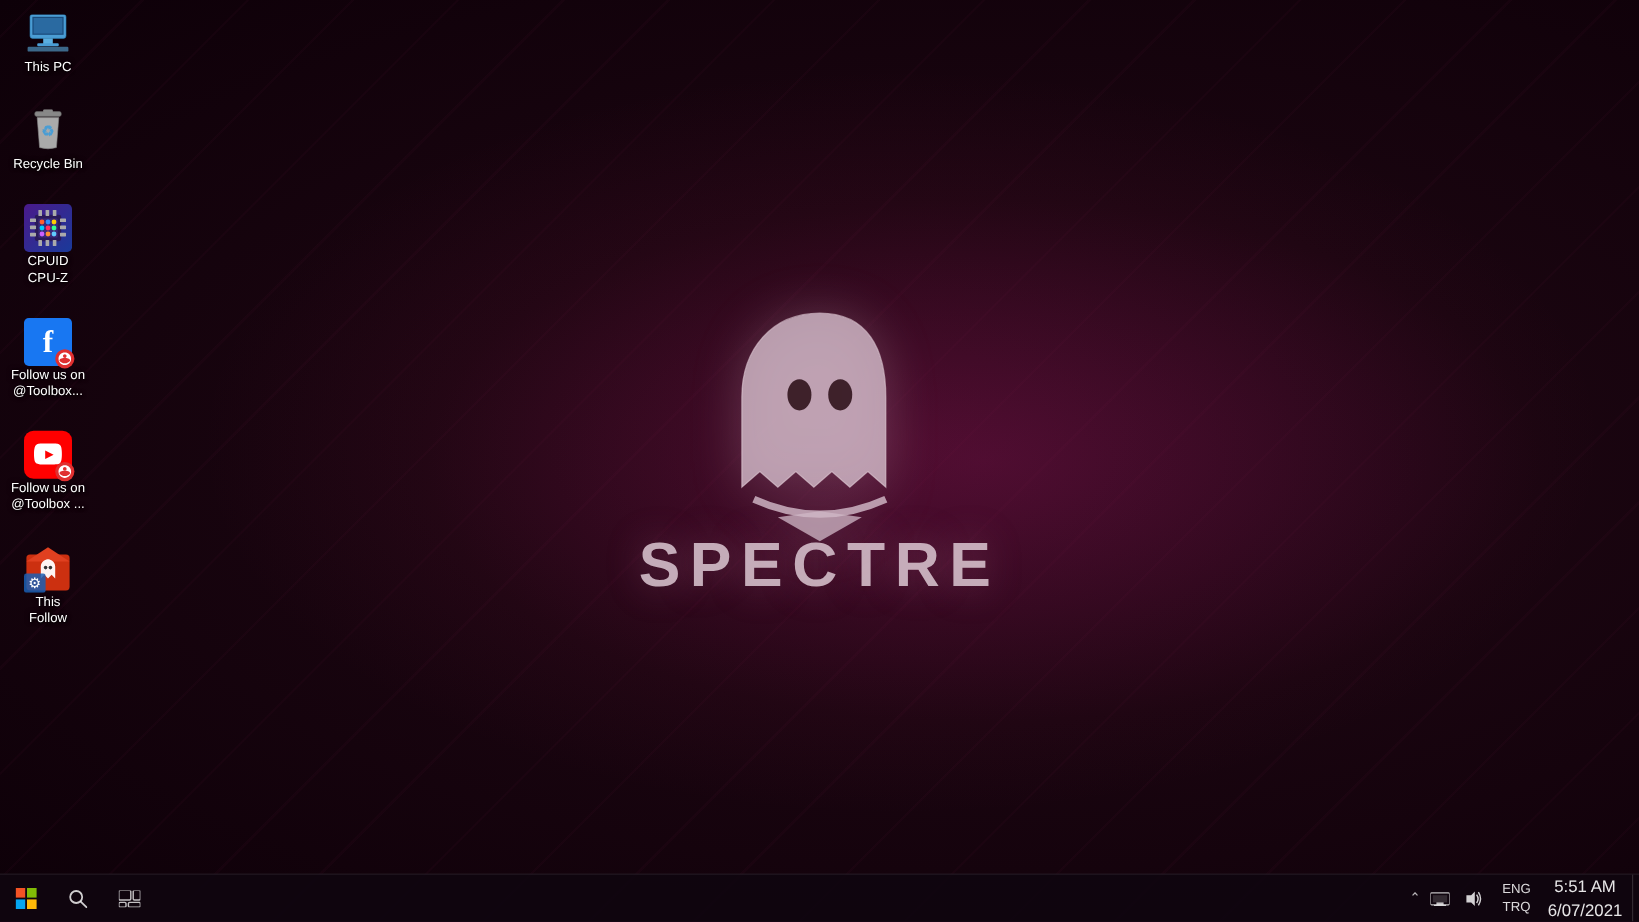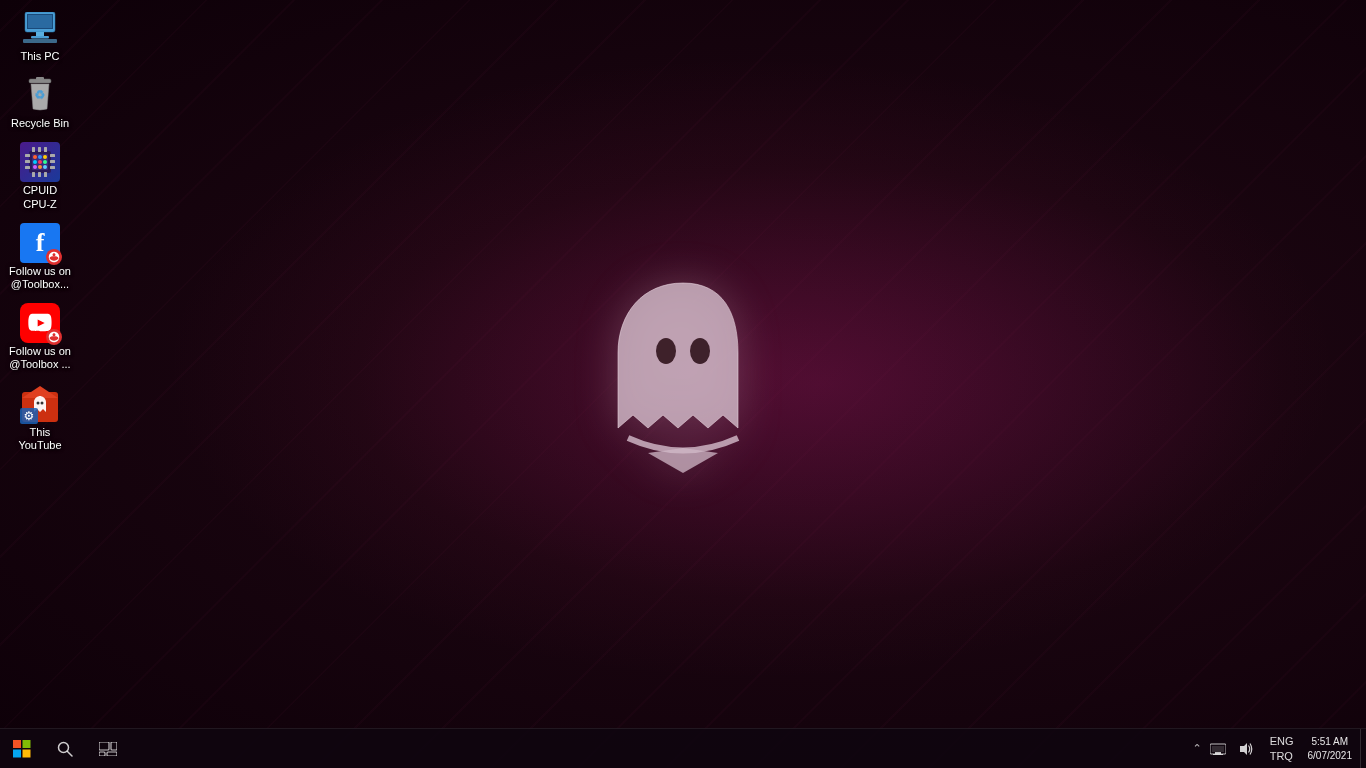--- a/index.html
+++ b/index.html
@@ -49,21 +49,21 @@
     
     .desktop-icons {
       position: absolute;
       top: 0;
       left: 0;
       width: 80px;
       padding-top: 4px;
       display: flex;
       flex-direction: column;
       align-items: center;
-      gap: 4px;
+      gap: 18px;
       z-index: 10;
     }
 
     .desktop-icon {
       width: 76px;
       display: flex;
       flex-direction: column;
       align-items: center;
       padding: 4px;
       border-radius: 4px;
@@ -250,39 +250,40 @@
       padding: 0 2px;
       cursor: pointer;
       height: 40px;
       display: flex;
       align-items: center;
     }
 
     .lang-block {
       display: flex;
       flex-direction: column;
+      align-items: center;
       justify-content: center;
       height: 40px;
       padding: 0 6px;
       cursor: pointer;
       color: rgba(255,255,255,0.85);
       font-size: 11px;
       line-height: 1.3;
     }
 
     .clock-block {
       display: flex;
       flex-direction: column;
       align-items: center;
       justify-content: center;
       height: 40px;
       padding: 0 8px;
       cursor: pointer;
       color: rgba(255,255,255,0.9);
-      font-size: 10px;
+      font-size: 14px;
       line-height: 1.4;
     }
 
     .show-desktop {
       width: 6px;
       height: 40px;
       border-left: 1px solid rgba(255,255,255,0.15);
       cursor: pointer;
     }
 
@@ -423,21 +424,21 @@
             <circle cx="18" cy="19" r="1.5" fill="#333"></circle>
             <circle cx="22" cy="19" r="1.5" fill="#333"></circle>
 
             <rect x="0" y="24" width="18" height="16" rx="2" fill="#1a5fb4" opacity="0.85"></rect>
             <text x="9" y="36" text-anchor="middle" font-size="12" fill="white">⚙</text>
           </svg>
         </div>
       </div>
       <div class="icon-label">
         <span>This</span><br>
-        <span>YouTube</span>
+        <span>Follow</span>
       </div>
     </div>
 
   </div>
 
   <div class="spectre-logo">
     <svg class="spectre-ghost-svg" viewBox="0 0 220 220" fill="none" xmlns="http://www.w3.org/2000/svg">
 
       <path d="
         M110 20
@@ -448,20 +449,21 @@
         C165 50 150 20 110 20 Z
       " fill="rgba(210, 185, 200, 0.82)" stroke="rgba(230,210,220,0.6)" stroke-width="1"></path>
 
       <ellipse cx="93" cy="88" rx="10" ry="13" fill="rgba(40,10,20,0.85)"></ellipse>
       <ellipse cx="127" cy="88" rx="10" ry="13" fill="rgba(40,10,20,0.85)"></ellipse>
 
       <path d="M55 175 Q110 200 165 175" stroke="rgba(210,185,200,0.82)" stroke-width="6" fill="none"></path>
 
       <path d="M75 190 L110 210 L145 190 L110 185 Z" fill="rgba(210,185,200,0.75)"></path>
     </svg>
+    <div class="spectre-text">SPECTRE</div>
   </div>
 
   <div class="taskbar">
 
     <div class="start-button">
       <svg width="18" height="18" viewBox="0 0 18 18" fill="none" xmlns="http://www.w3.org/2000/svg">
         <rect x="0" y="0" width="8" height="8" fill="#f35325"></rect>
         <rect x="9.5" y="0" width="8" height="8" fill="#81bc06"></rect>
         <rect x="0" y="9.5" width="8" height="8" fill="#05a6f0"></rect>
         <rect x="9.5" y="9.5" width="8" height="8" fill="#ffba08"></rect>

